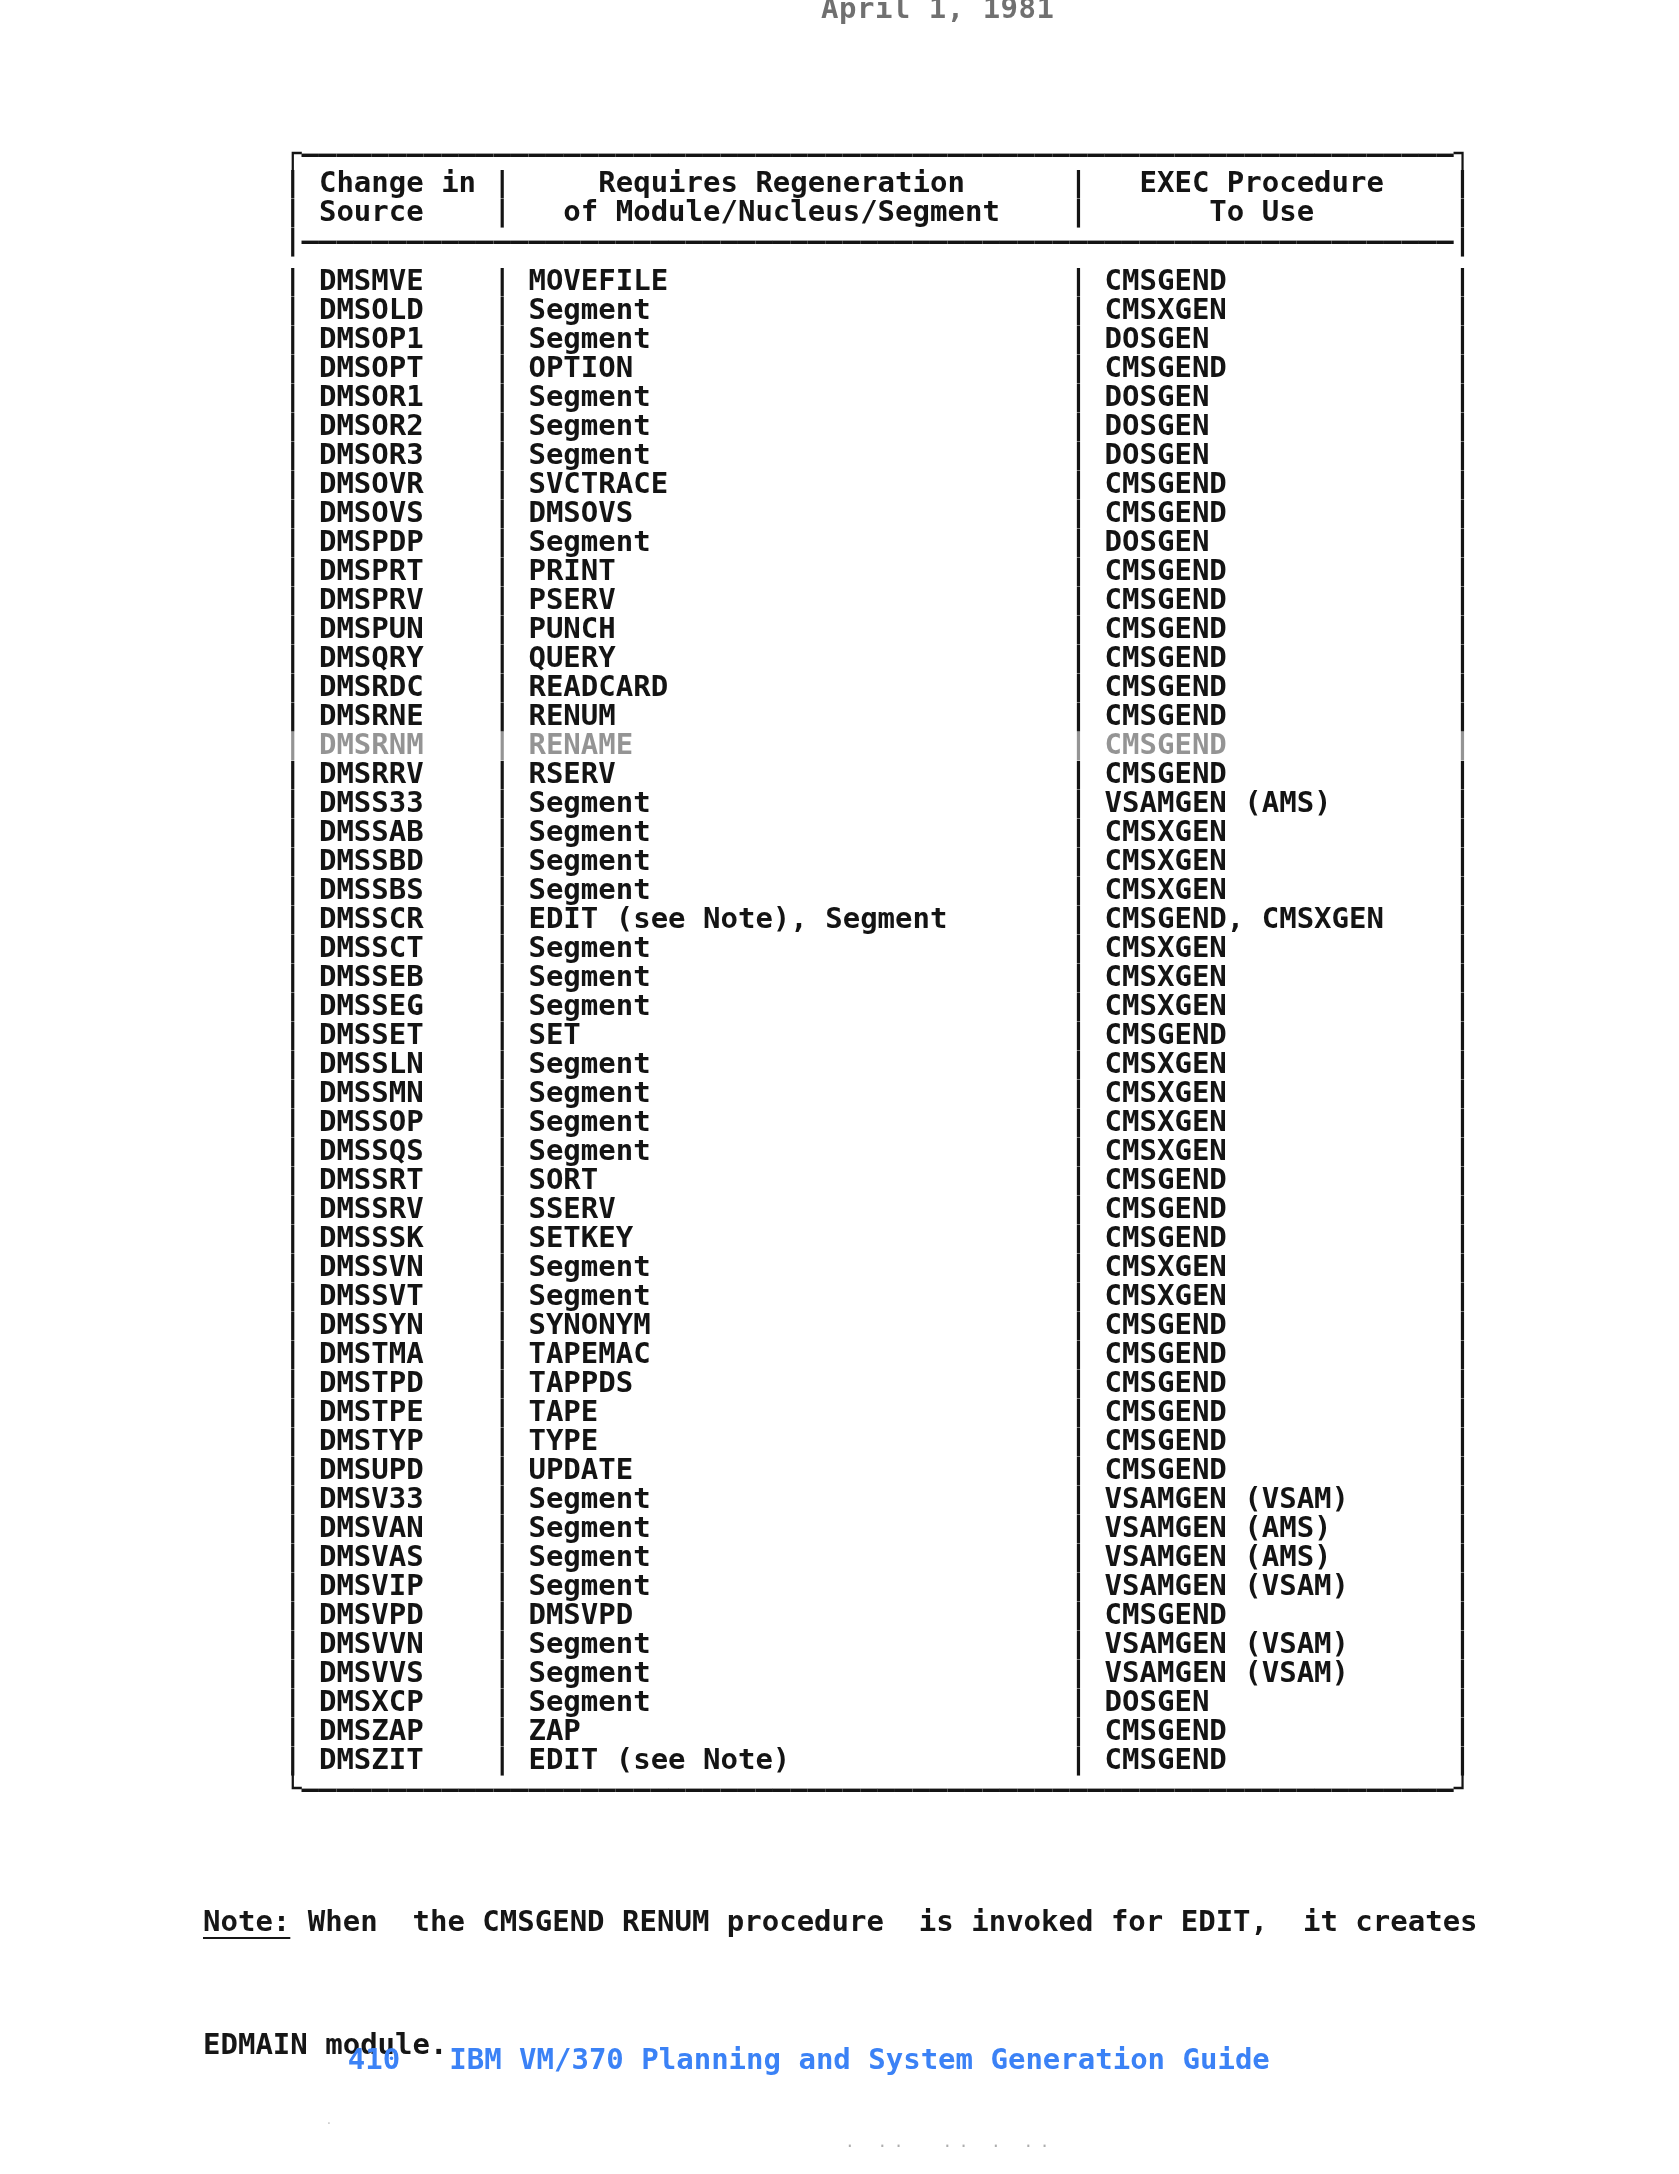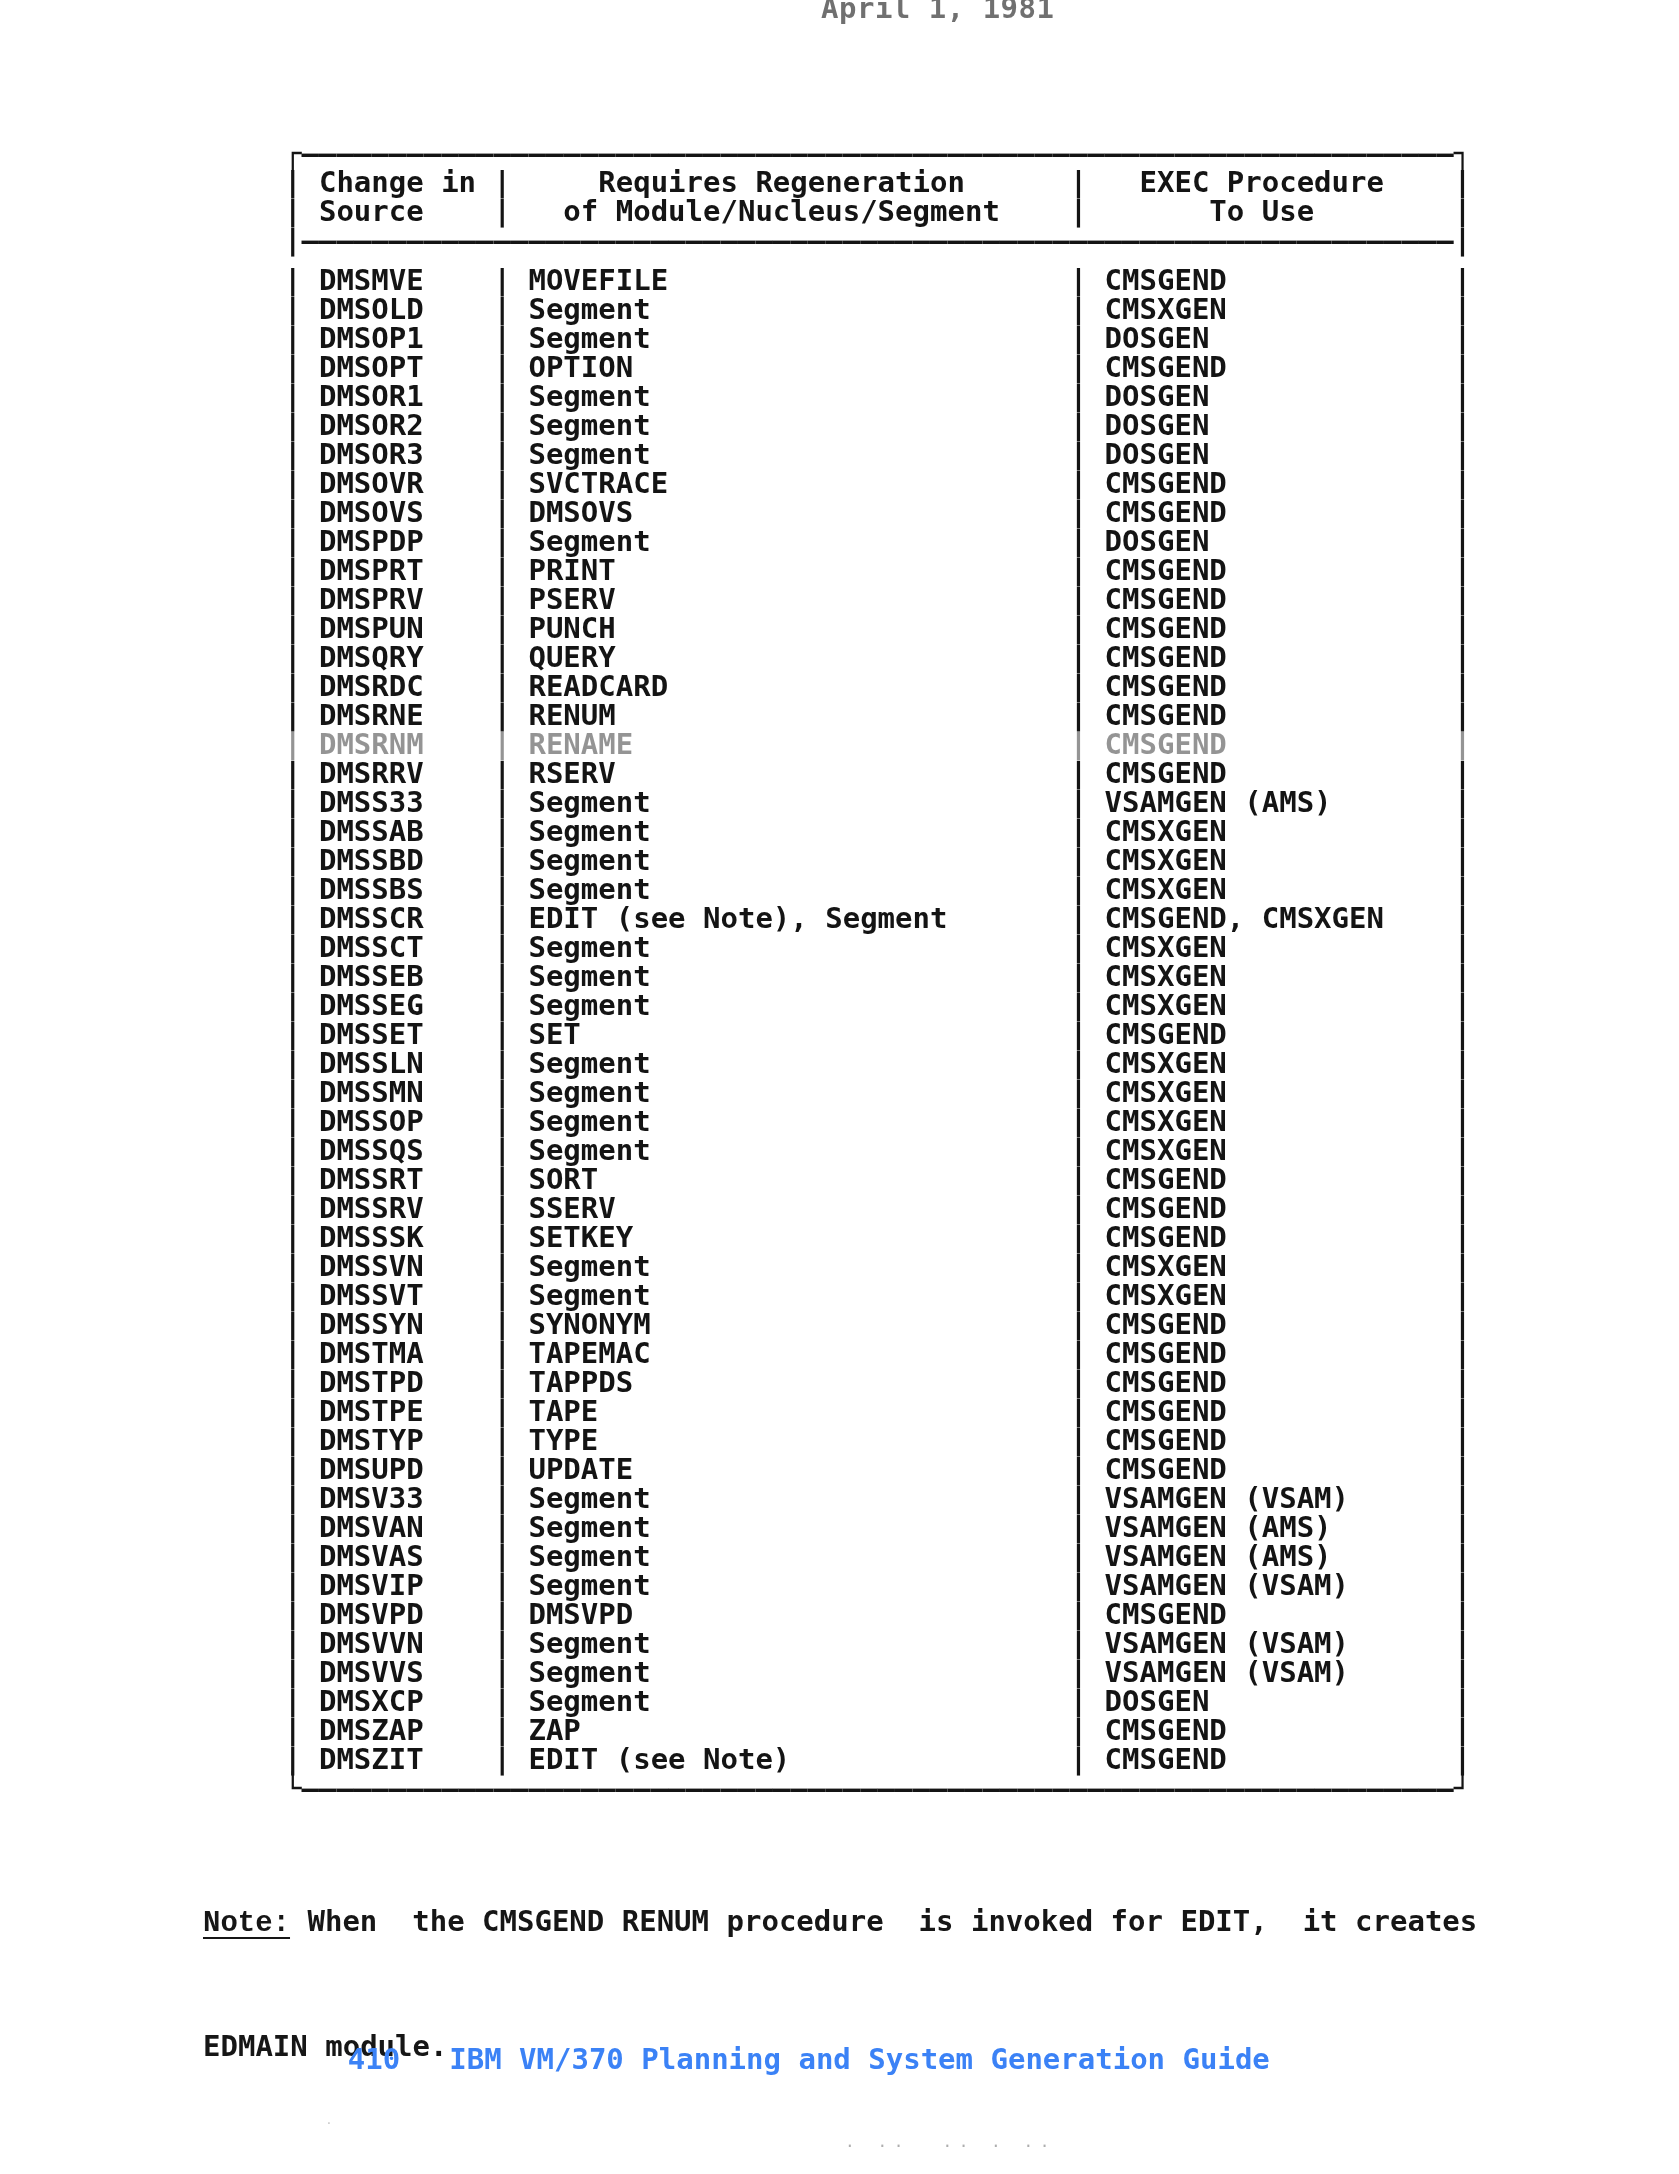--- a/index.html
+++ b/index.html
@@ -32,21 +32,20 @@
   .note{
     position:absolute;left:160px;top:1819px;
     font-size:29px;font-weight:bold;
     line-height:41px;white-space:pre;
     color:#161616;
   }
   .note-label{
     text-decoration:underline;
     text-decoration-thickness:2.4px;
     text-underline-offset:5.6px;
-    font-family:Liberation Mono, monospace;
   }
   .footer{
     position:absolute;left:235px;top:2008px;
     font-size:29px;font-weight:bold;white-space:pre;
     color:#3b82f6;
   }
   .footer .book{margin-left:49px;}
   .smudge{
     position:absolute;left:802px;top:2136px;
     font-size:16px;color:#9a9a9a;opacity:.8;

